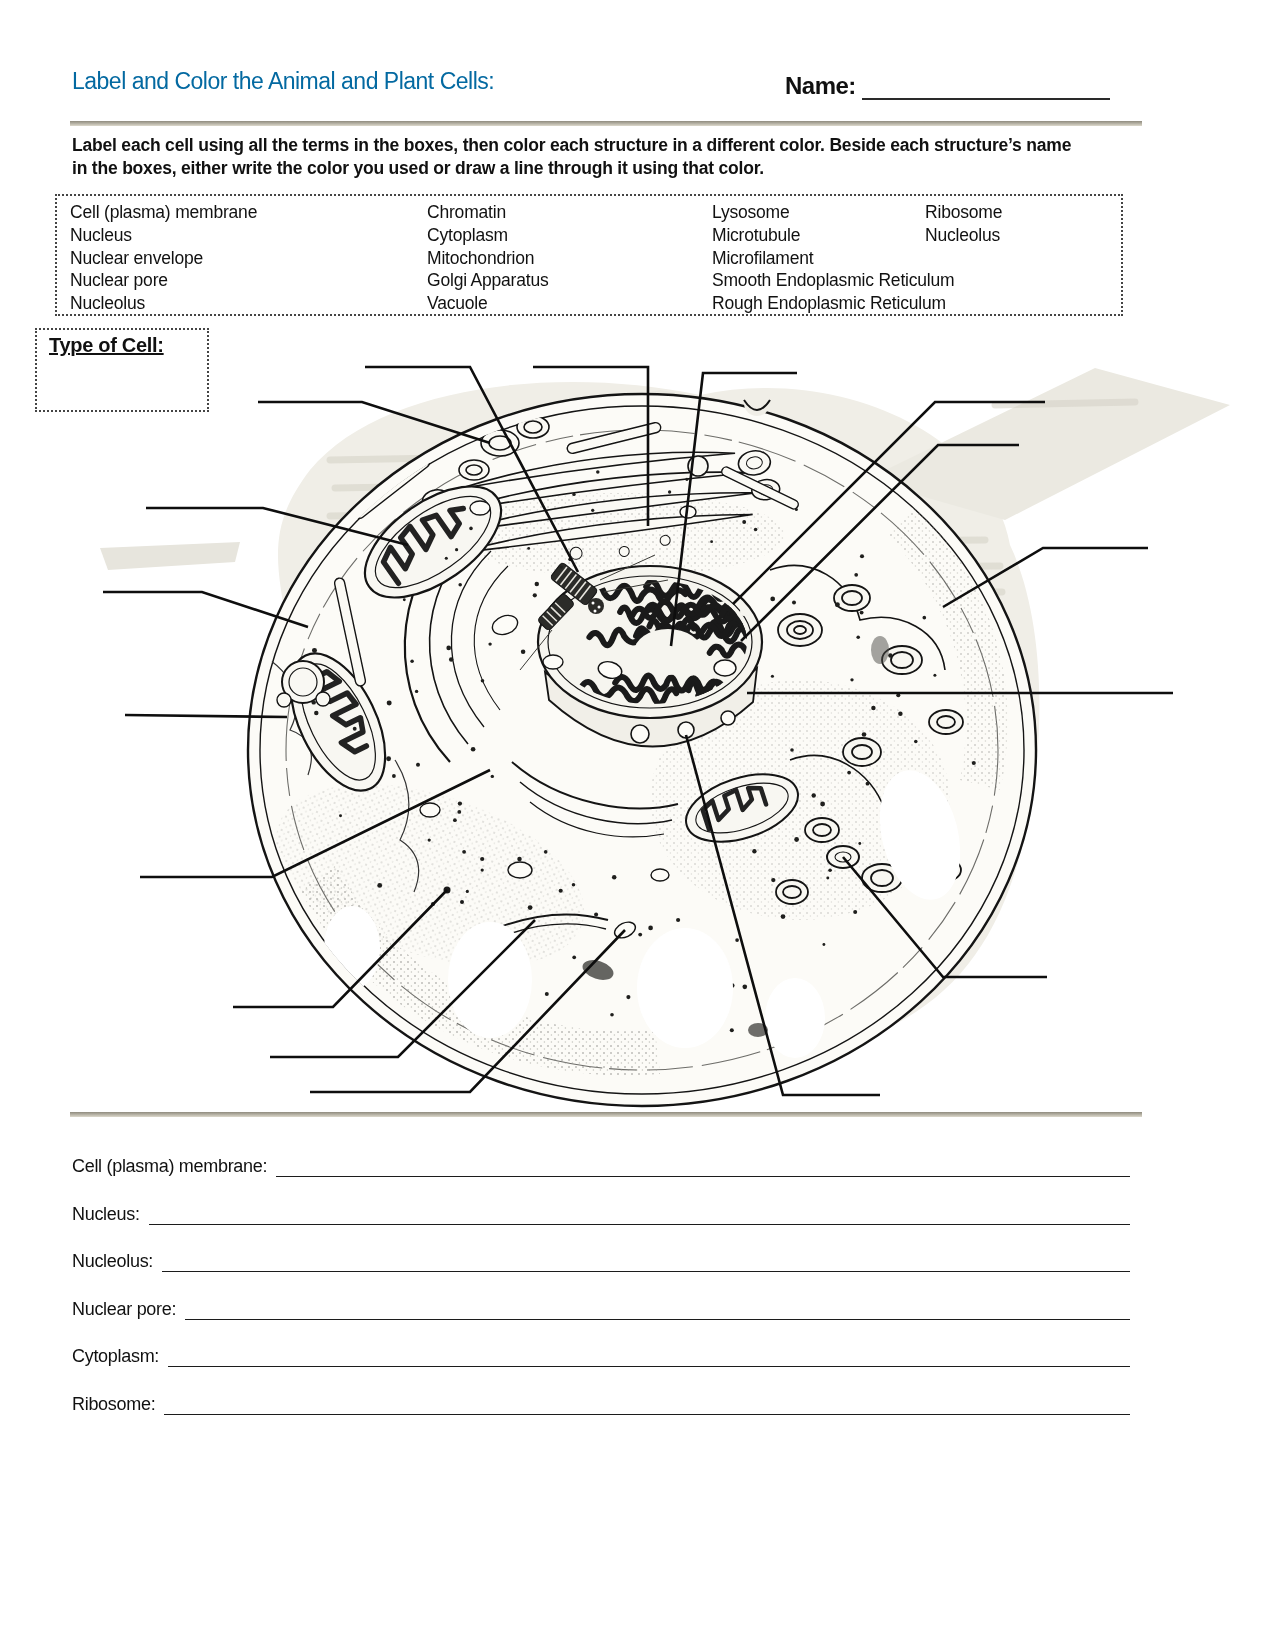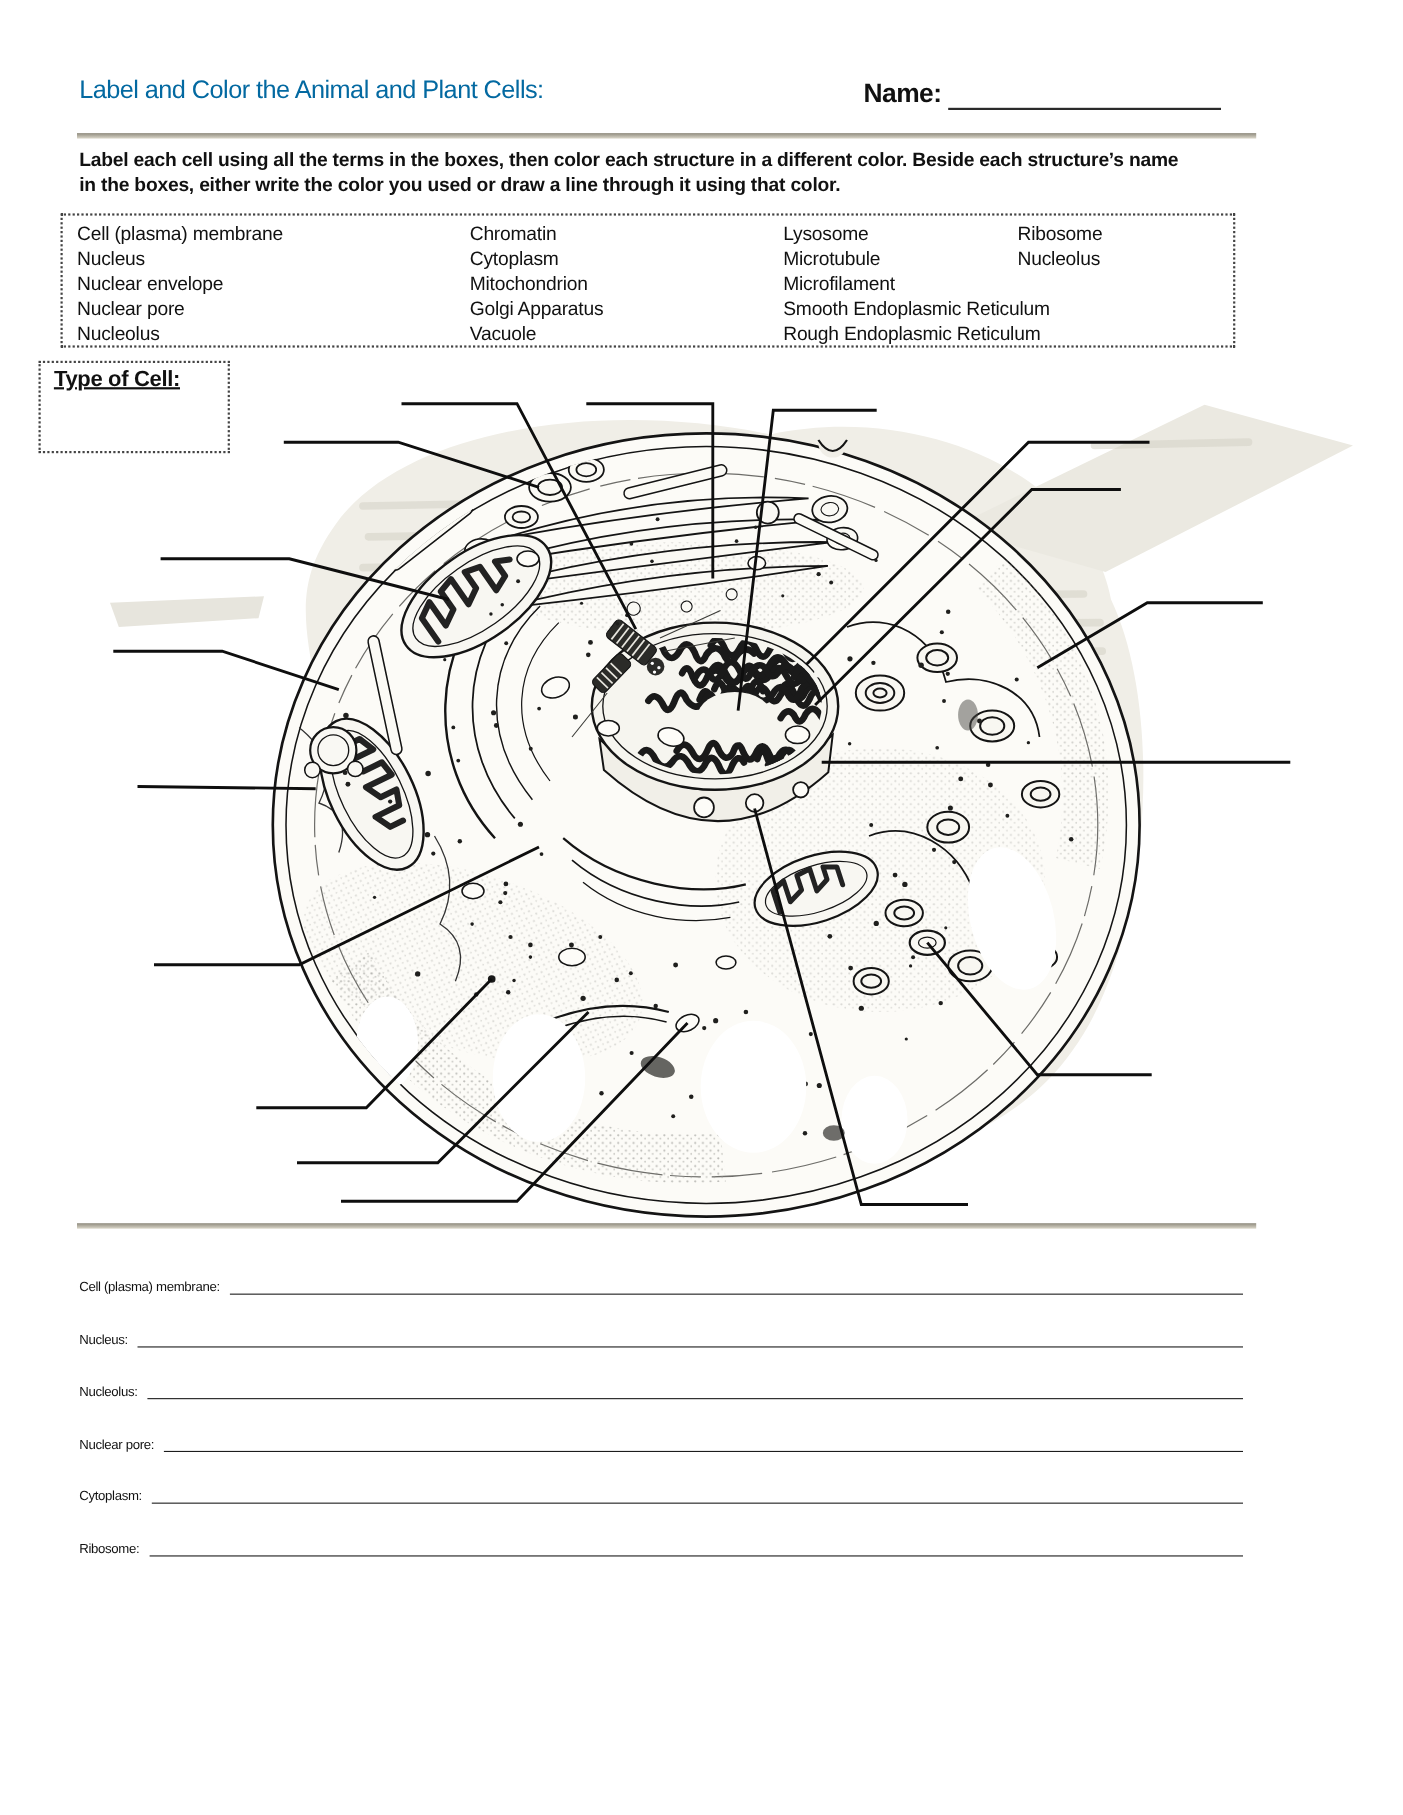--- a/index.html
+++ b/index.html
@@ -19,21 +19,21 @@
   .wb-col{position:absolute;top:5px;font-size:17.5px;line-height:22.8px;letter-spacing:-0.2px;white-space:nowrap;}
   #wb0{left:13px;}#wb1{left:370px;}#wb2{left:655px;}#wb3{left:868px;}
   
   #typebox{left:35px;top:328px;width:174px;height:84px;border:2px dotted #444;box-sizing:border-box;}
   #typelabel{margin:4px 0 0 12px;font-size:20px;font-weight:bold;text-decoration:underline;letter-spacing:-0.3px;}
   
   #diagram{left:0;top:330px;width:1275px;height:782px;}
   
   #defs{left:72px;top:1148px;width:1058px;}
   .def-row{display:flex;align-items:flex-end;height:29px;margin-bottom:18.5px;}
-  .def-label{font-size:12px;letter-spacing:-0.3px;white-space:nowrap;}
+  .def-label{font-size:18px;letter-spacing:-0.3px;white-space:nowrap;}
   .def-line{flex:1;border-bottom:1.7px solid #1c1c1c;margin-left:9px;height:22px;}
 </style>
 </head>
 <body>
 
 <div class="abs" id="title">Label and Color the Animal and Plant Cells:</div>
 
 <div class="abs" id="nameblock">
   <span class="nm">Name:</span><span class="name-line"></span>
 </div>

